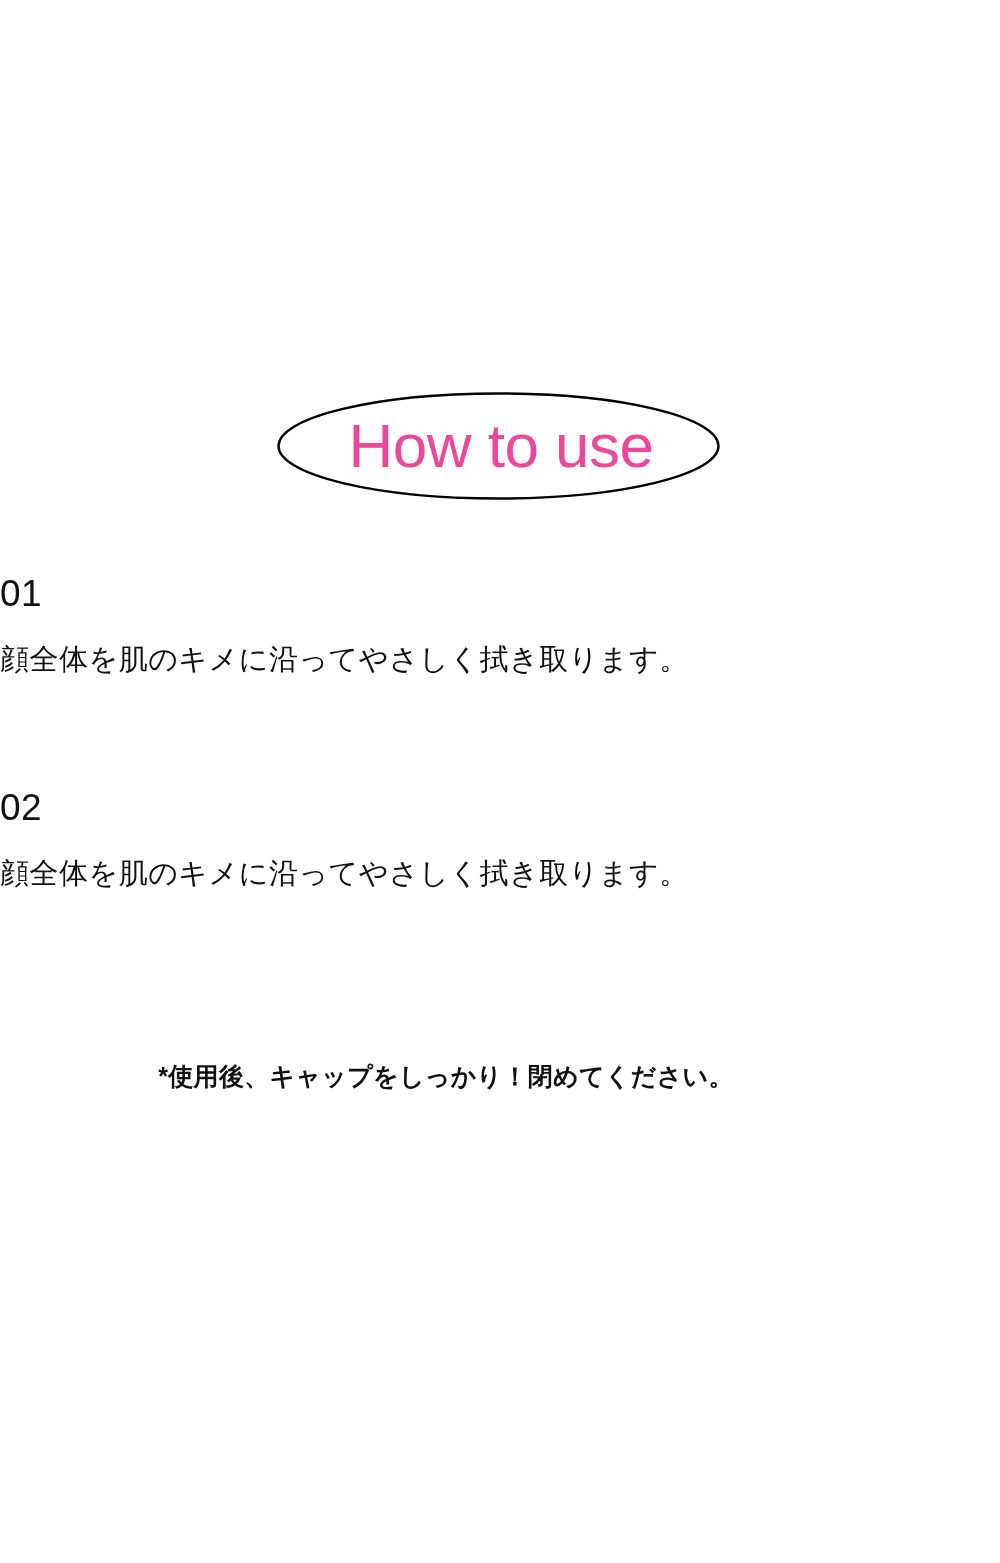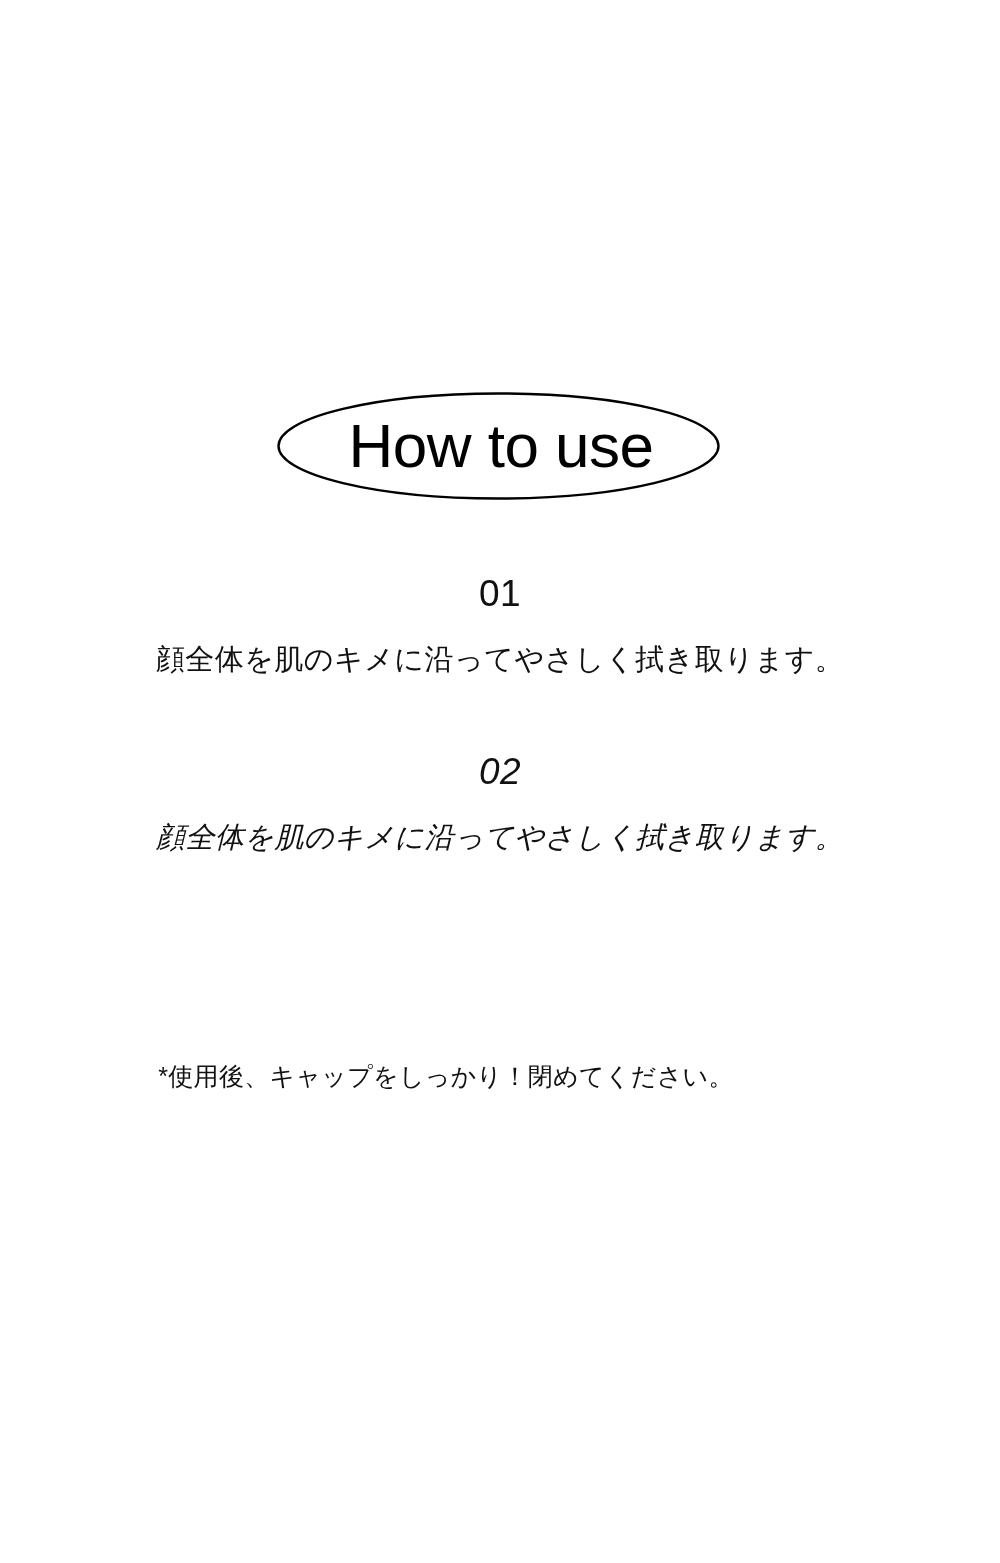--- a/index.html
+++ b/index.html
@@ -55,41 +55,39 @@
     top: 0;
     width: 1000px;
     height: 108px;
     display: flex;
     align-items: center;
     justify-content: center;
     font-size: 62px;
     font-weight: 400;
     letter-spacing: -0.5px;
     line-height: 1;
-    color: #000000;
+    color: #ec4899;
     padding-left: 2px;
     box-sizing: border-box;
   }
 
   
   .steps {
     position: absolute;
     left: 0;
     top: 575px;
     width: 1000px;
   }
 
   .step {
     width: 1000px;
-    text-align: center;
   }
 
   .step + .step {
-    margin-top: 76px;
-    font-style: italic;
+    margin-top: 112px;
   }
 
   .step-number {
     font-size: 37px;
     font-weight: 400;
     line-height: 1;
     letter-spacing: 0.5px;
     color: #111111;
   }
 
@@ -104,21 +102,21 @@
   }
 
   
   .footnote {
     position: absolute;
     left: 0;
     top: 1060px;
     width: 892px;
     text-align: center;
     font-size: 25px;
-    font-weight: 400;
+    font-weight: 700;
     line-height: 1.3;
     letter-spacing: 0.3px;
     color: #111111;
     white-space: nowrap;
   }
 </style>
 </head>
 <body>
 
 <div class="page">

